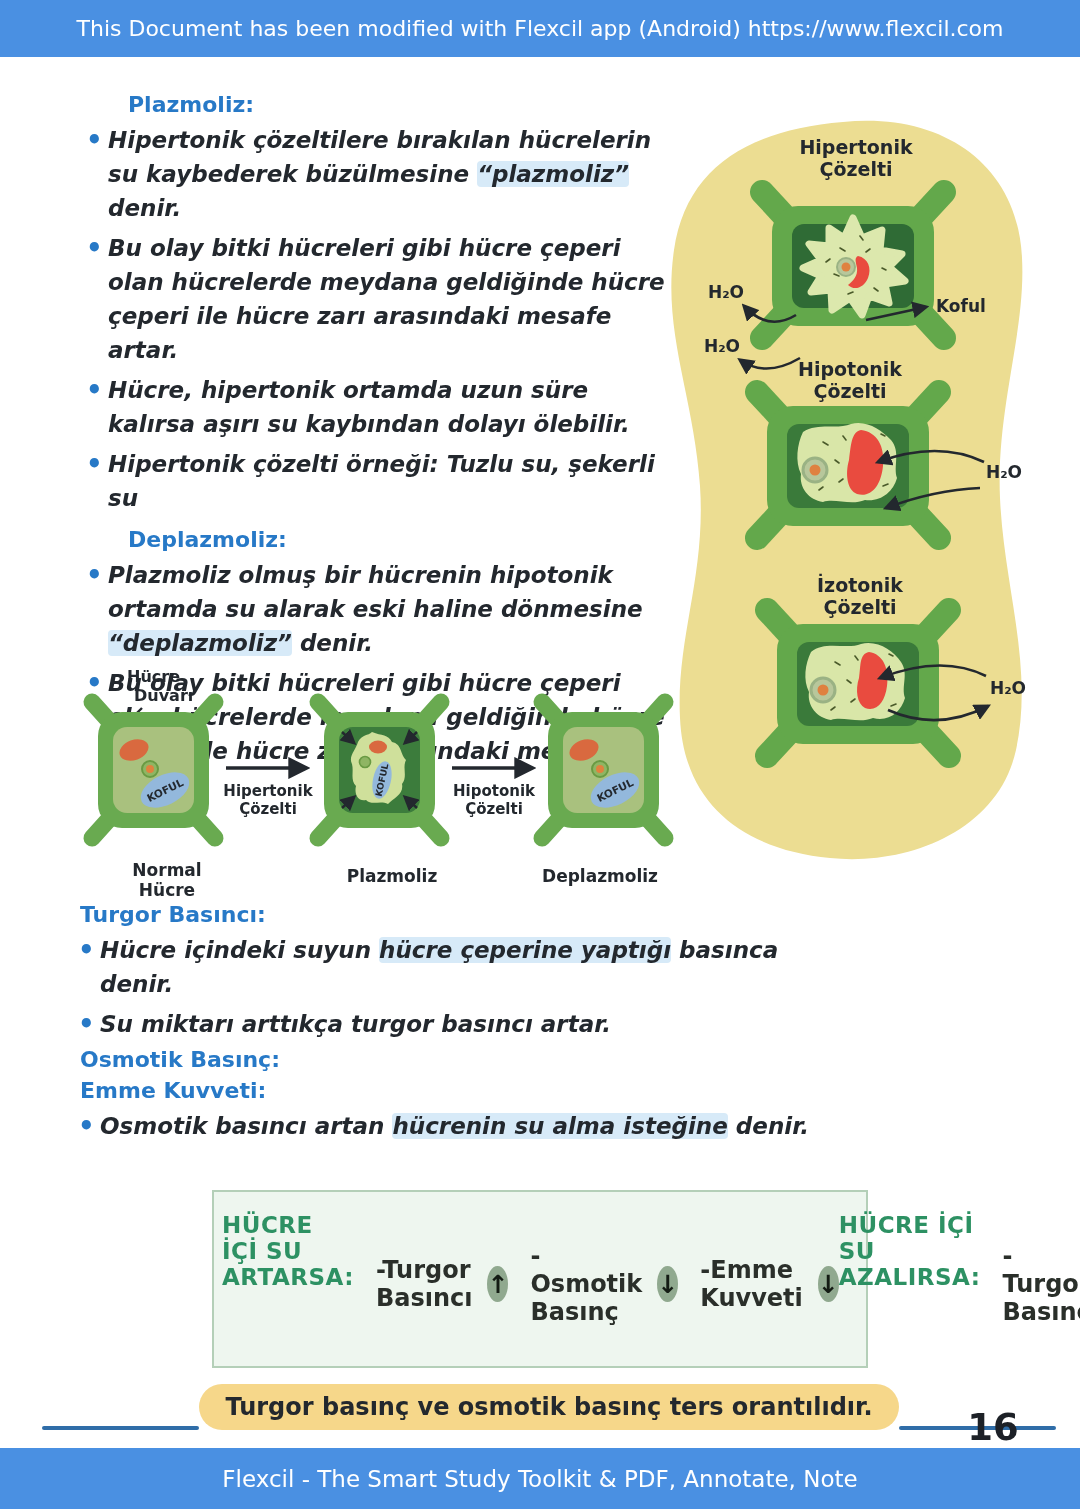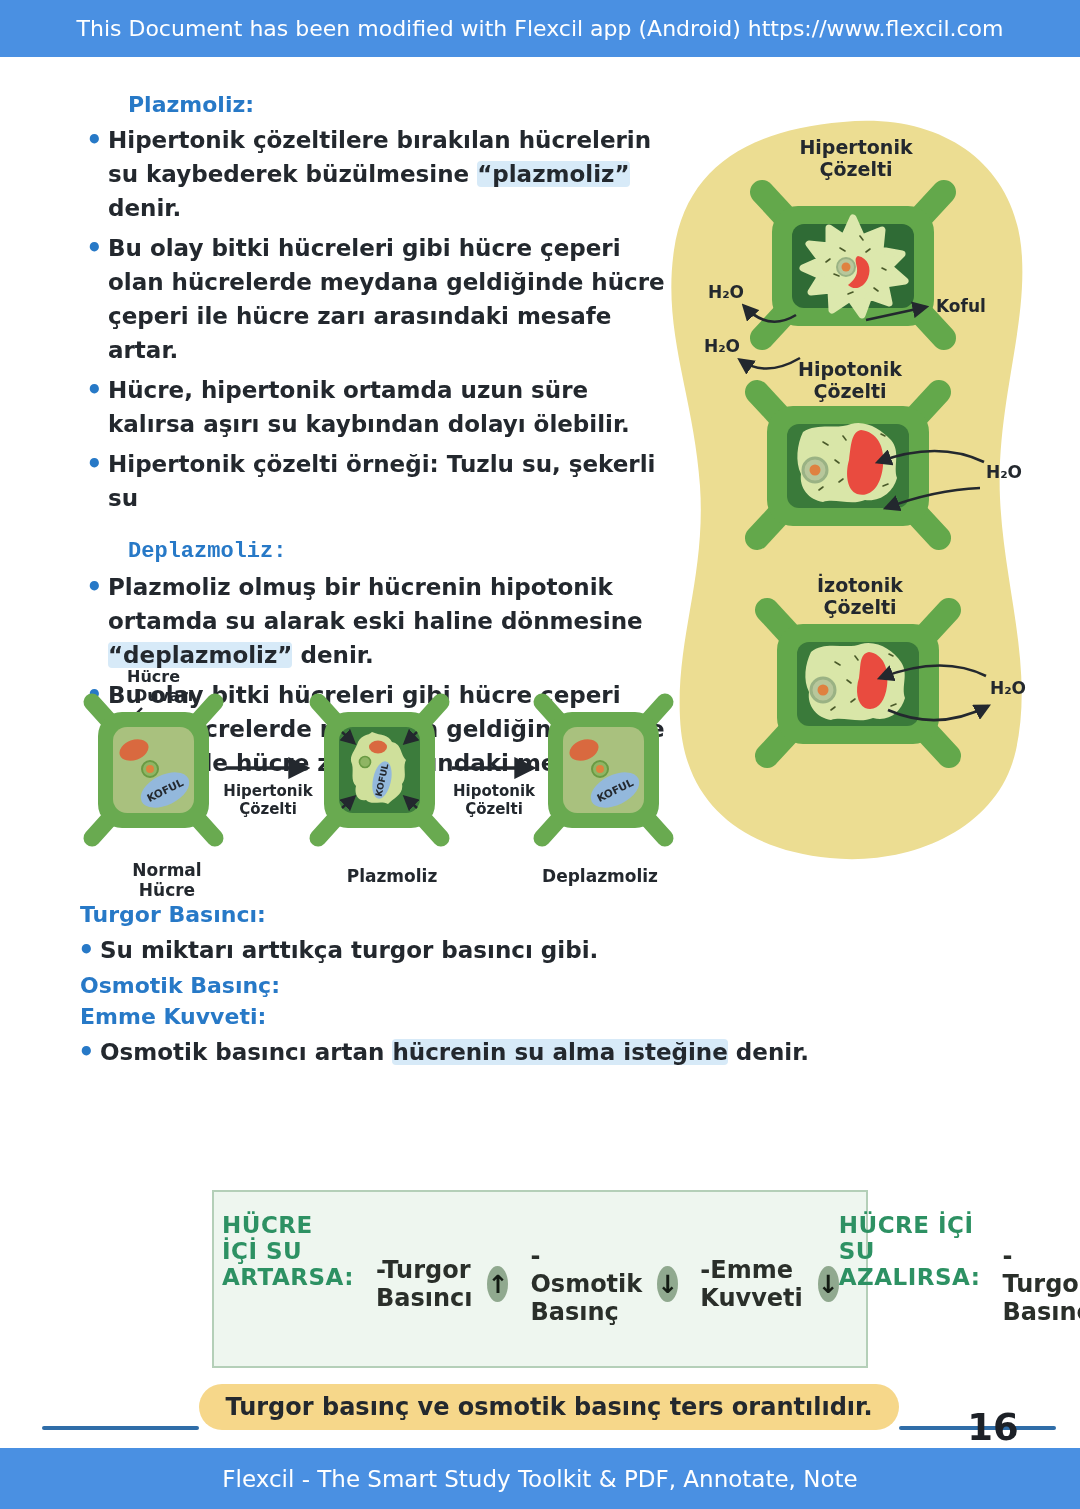--- a/index.html
+++ b/index.html
@@ -9,27 +9,27 @@
 
   
   .banner { position:absolute; left:0; width:1080px; background:#4a90e2; color:#ffffff;
             display:flex; align-items:center; justify-content:center; font-size:22px; font-weight:400; }
   .banner.top { top:0; height:57px; }
   .banner.bottom { top:1448px; height:61px; font-size:23px; }
 
   
   .notes { position:absolute; color:#23282e; font-weight:700; }
   .notes h2 { color:#2779c7; font-size:22px; font-weight:700; margin-left:48px; margin-bottom:6px; }
-  .bullets { list-style:none; }
+  .bullets { list-style:none;font-style:italic; }
   .bullets li { position:relative; padding-left:28px; font-size:23px; line-height:34px; margin-bottom:6px; }
   .bullets li::before { content:"\2022"; position:absolute; left:6px; top:0; color:#2779c7; font-size:26px; }
   .hl { background:#d7eaf8; border-radius:4px; }
 
   #block-a { top:92px;  left:80px; width:590px; }
-  #block-a h2.second { margin-top:24px;font-family:Liberation Mono, monospace; }
+  #block-a h2.second { margin-top:12px; }
   #block-c { top:896px; left:72px; width:745px; }
   #block-c h2 { margin-top:6px;margin-left:8px; }
 
   
   #cells-diagram { position:absolute; top:660px; left:72px; }
   #solution-panel { position:absolute; top:110px; left:648px; }
   svg text { font-family:"DejaVu Sans","Liberation Sans",sans-serif; font-weight:700; fill:#23282e; }
 
   
   .summary-box { position:absolute; top:1190px; left:212px; width:656px; height:178px;
@@ -146,21 +146,22 @@
       <circle cx="64" cy="79" r="4" fill="#e0813e"></circle>
       <ellipse cx="79" cy="100" rx="26" ry="15" transform="rotate(-26 79 100)" fill="#93b8dc"></ellipse>
       <text x="79" y="104" font-size="10.5" text-anchor="middle" transform="rotate(-26 79 100)">KOFUL</text>
     </g>
     <text x="586" y="222" font-size="17" text-anchor="end">Deplazmoliz</text>
   </svg>
 
   <div class="notes" id="block-c">
     <h2>Turgor Basıncı:</h2>
     <ul class="bullets">
-      <li><span>Su miktarı arttıkça turgor basıncı gibi.</span></li>
+      <li><span>Hücre içindeki suyun </span><span class="hl">hücre çeperine yaptığı</span><span> basınca denir.</span></li>
+      <li><span>Su miktarı arttıkça turgor basıncı artar.</span></li>
     </ul>
     <h2>Osmotik Basınç:</h2>
     <h2>Emme Kuvveti:</h2>
     <ul class="bullets">
       <li><span>Osmotik basıncı artan </span><span class="hl">hücrenin su alma isteğine</span><span> denir.</span></li>
     </ul>
   </div>
 
   <svg id="solution-panel" width="408" height="760" viewBox="0 0 408 760">
     <path d="M195,12 C295,2 370,55 374,148 C378,222 348,298 352,388 C356,478 386,556 368,640 C350,722 258,756 182,748 C100,740 36,698 32,608 C28,528 58,466 52,376 C46,286 14,222 26,140 C38,58 100,20 195,12 Z" fill="#ecdd92"></path>

